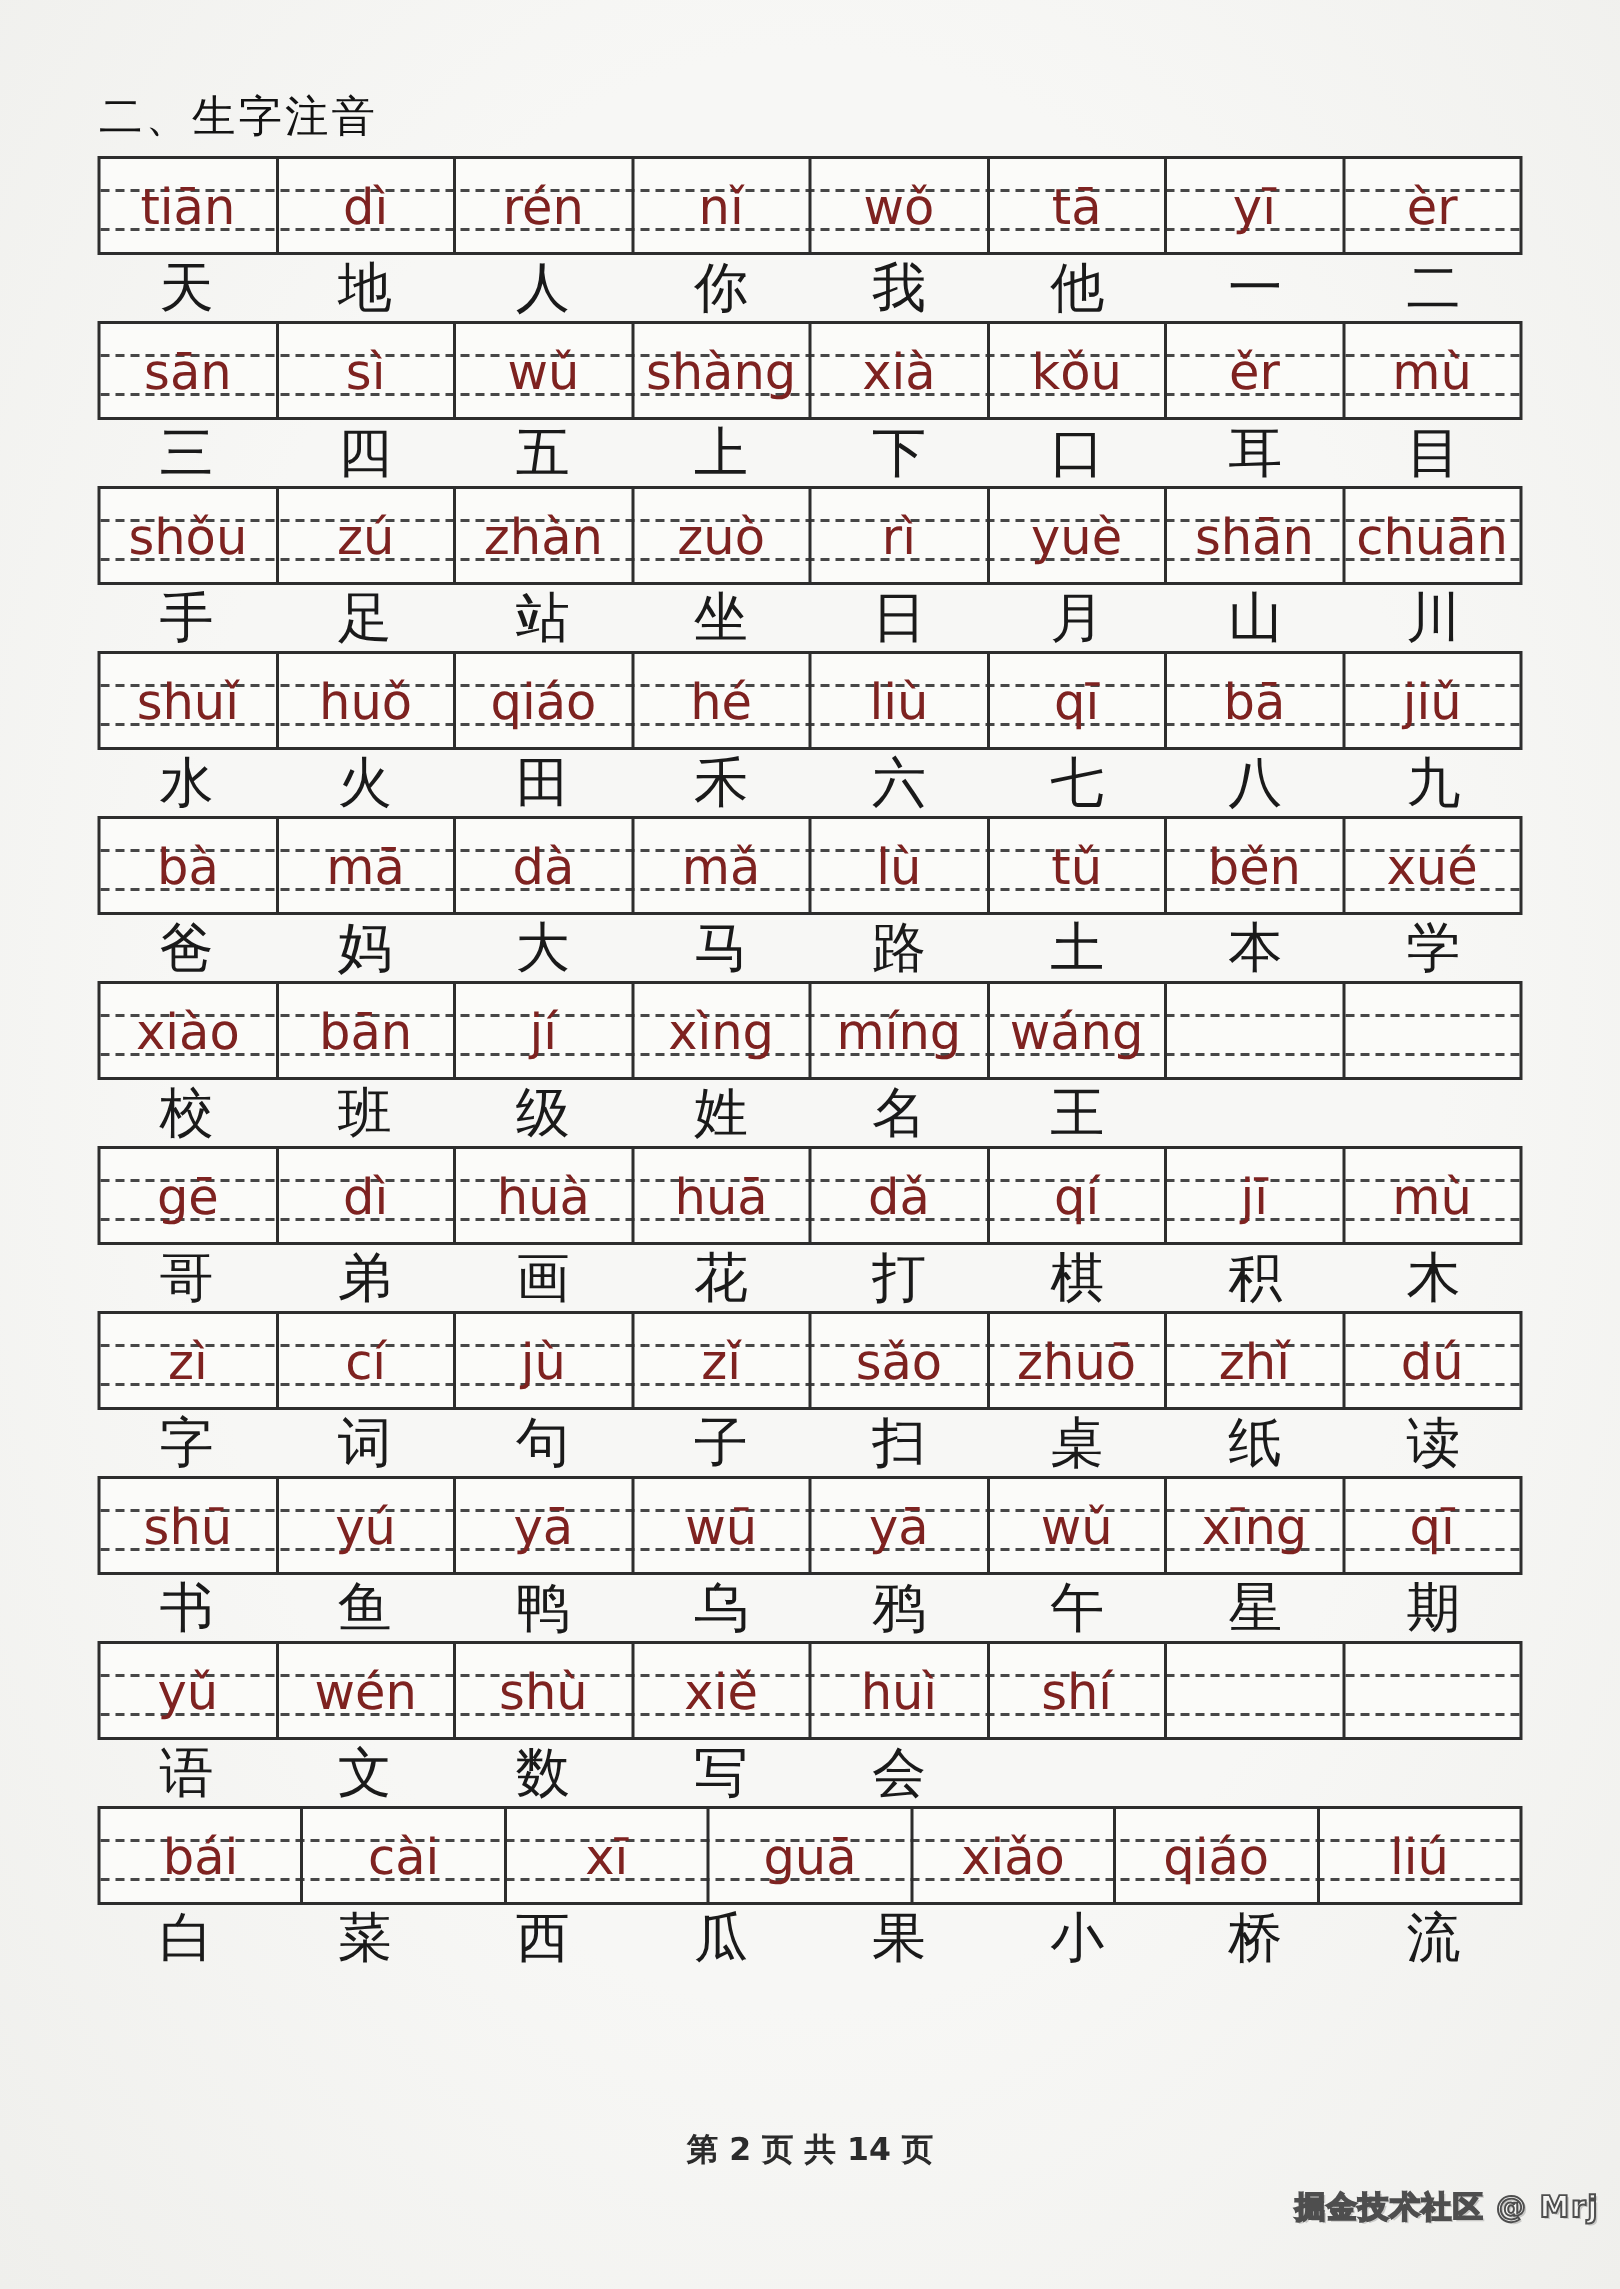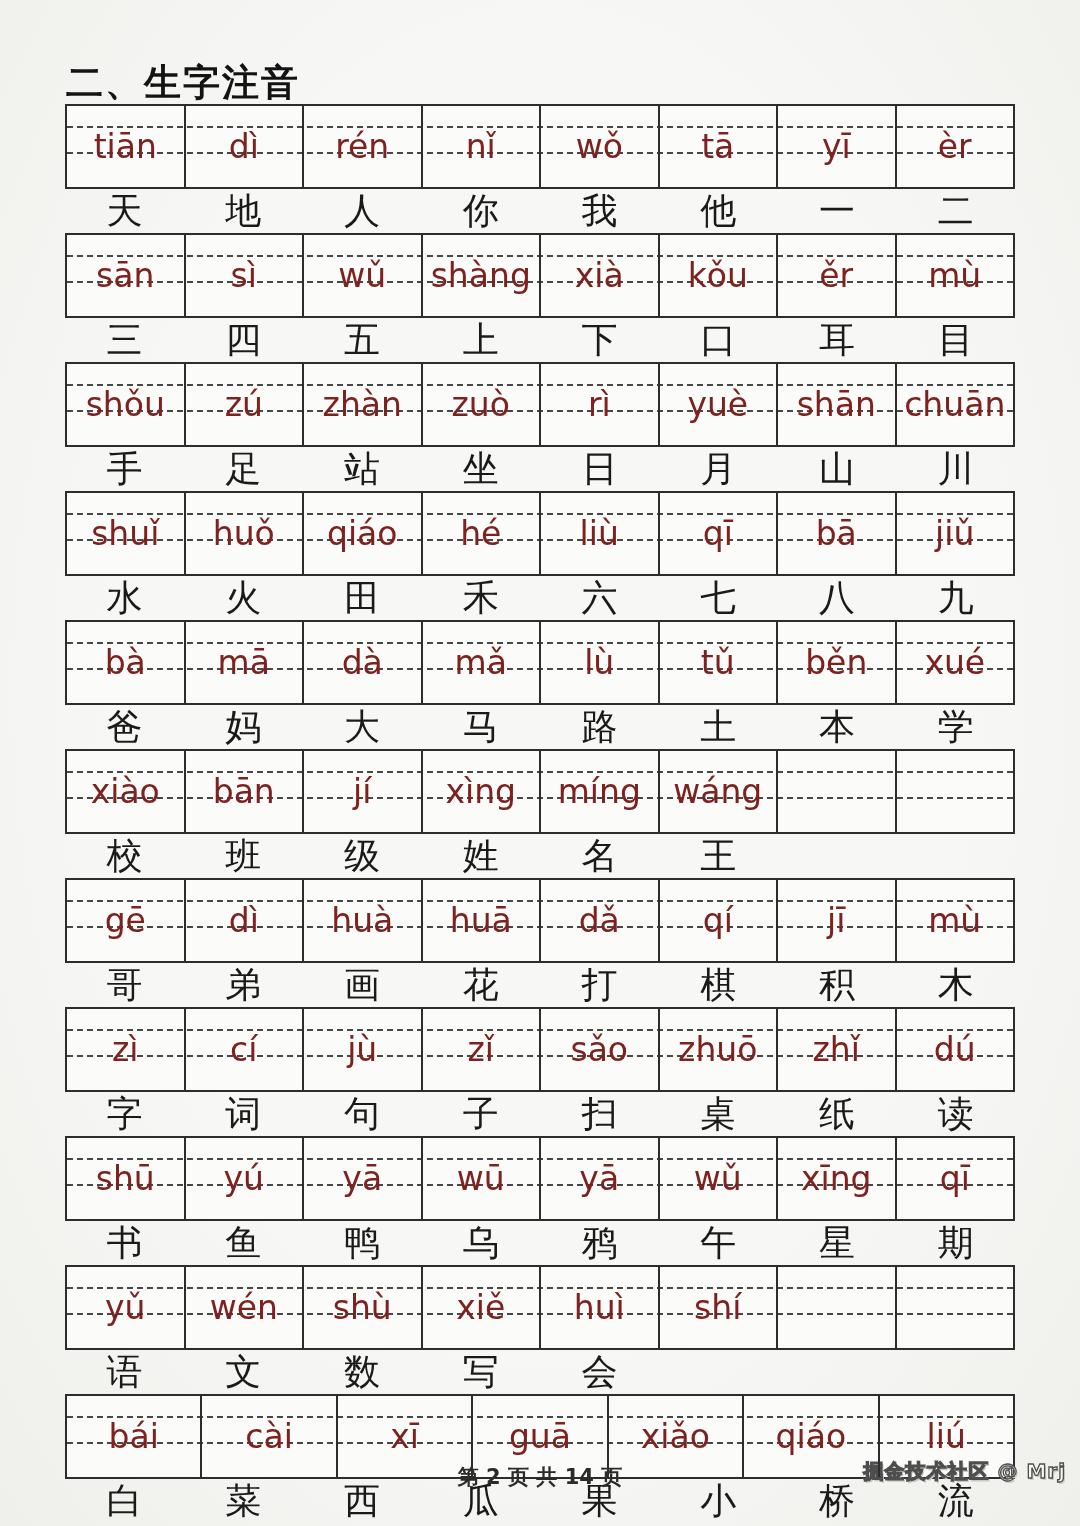--- a/index.html
+++ b/index.html
@@ -6,31 +6,31 @@
   .page{
     position:relative;
     width:1080px;height:1526px;
     margin:0 auto;
     background:radial-gradient(ellipse at 50% 45%, #f7f7f5 55%, #efefec 100%);
     font-family:"DejaVu Sans", sans-serif;
     overflow:hidden;
   }
   .title{
     position:absolute;left:66px;top:58px;
-    font-size:37px;font-weight:bold;color:#131313;
+    font-size:29px;font-weight:normal;color:#131313;
     letter-spacing:2px;
     font-family:"DejaVu Sans", sans-serif;
   }
   .table{
     position:absolute;left:65px;top:104px;width:950px;
   }
   .unit{width:100%;}
   .prow{
     position:relative;display:flex;
-    height:85px;box-sizing:border-box;
+    height:66px;box-sizing:border-box;
     border:2px solid #2d2d2d;
     background:#fbfbf9;
   }
   .dash{
     position:absolute;left:0;right:0;height:0;
     border-top:2px dashed #474747;
     pointer-events:none;
   }
   .d1{top:20px}
   .d2{top:46px}
@@ -43,21 +43,21 @@
     white-space:nowrap;
   }
   .pcell:last-child{border-right:none}
   .crow{display:flex;height:44px;align-items:center;}
   .ccell{
     flex:1;text-align:center;
     font-size:36px;line-height:44px;color:#1a1a1a;
     font-family:"Liberation Serif", serif;
   }
   .footer{
-    position:absolute;left:0;right:0;top:1463px;
+    position:absolute;left:0;right:0;top:1419px;
     text-align:center;
     font-size:21px;font-weight:600;color:#2b2b2b;
     font-family:"DejaVu Sans", sans-serif;
   }
   .watermark{
     position:absolute;right:14px;top:1458px;
     font-size:20px;font-weight:bold;letter-spacing:1px;
     color:rgba(248,248,246,0.92);
     -webkit-text-stroke:1.3px #4e4e4e;
     text-shadow:1.5px 1.5px 0 #c9c9c7;

